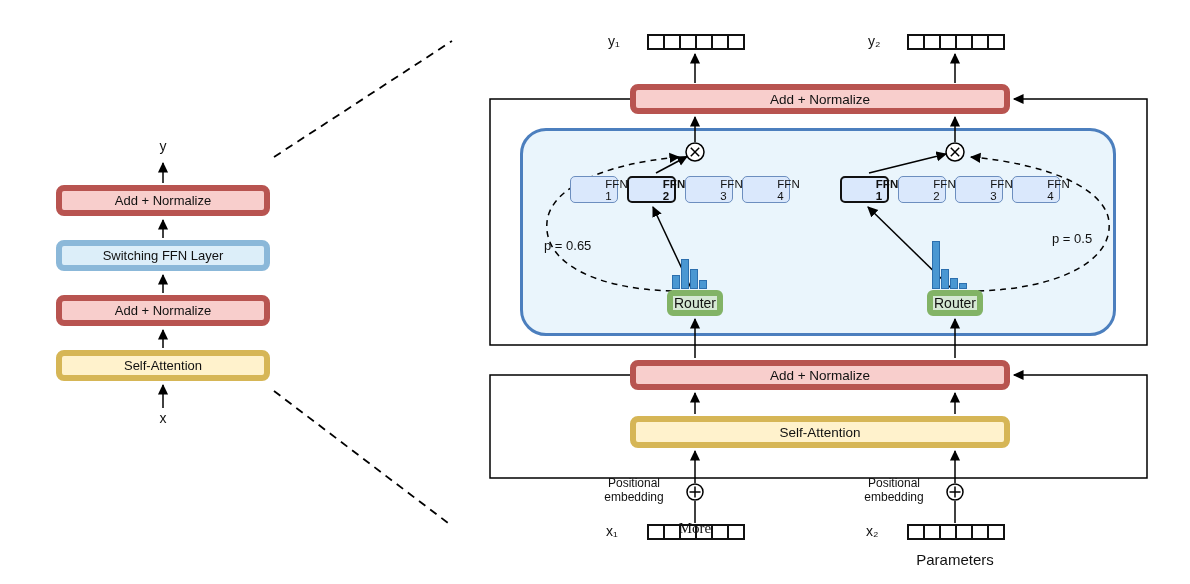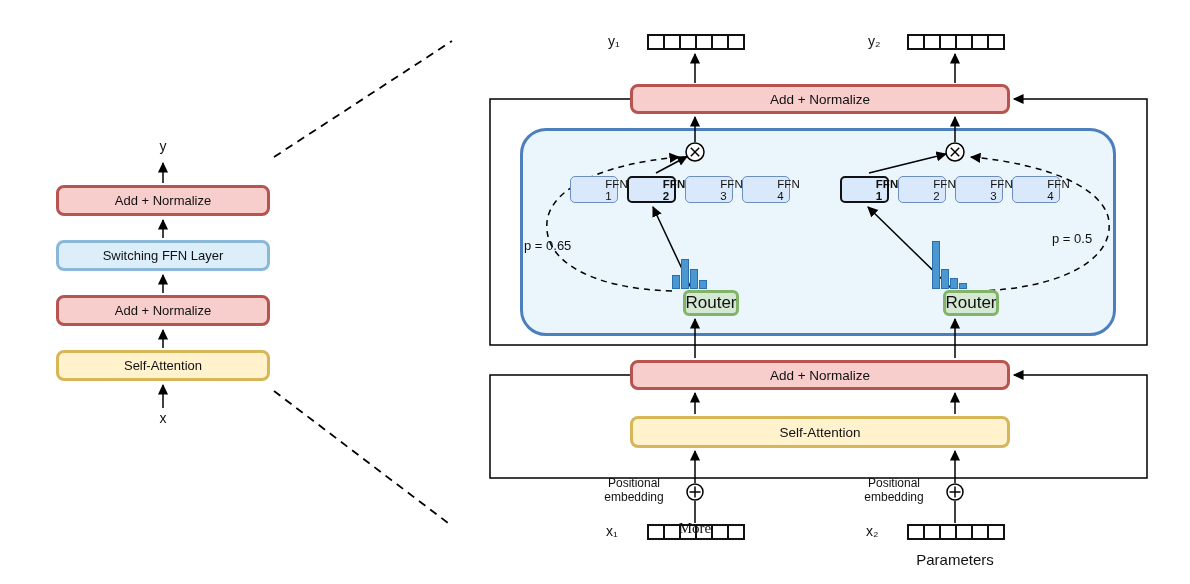--- a/index.html
+++ b/index.html
@@ -8,25 +8,25 @@
 
   .moe-container{position:absolute;left:520px;top:128px;width:596px;height:208px;
     background:var(--container-fill);border:3px solid var(--container-border);
     border-radius:26px;box-sizing:border-box;z-index:1;}
 
   svg.wires{position:absolute;left:0;top:0;width:1190px;height:584px;z-index:2;pointer-events:none;}
 
   .box,.label,.tokens,.ffn-row,.hist{position:absolute;z-index:3;box-sizing:border-box;}
 
   .box{display:flex;align-items:center;justify-content:center;border-radius:8px;
-    font-size:13px;border:3px solid #be185d;}
+    font-size:13px;border:6px solid #be185d;}
   .addnorm{background:var(--addnorm-fill);border-color:var(--addnorm-border);}
   .attn{background:var(--attn-fill);border-color:var(--attn-border);}
   .switch{background:var(--switch-fill);border-color:var(--switch-border);}
-  .router{background:var(--router-fill);border-color:var(--router-border);font-size:17px;border-radius:6px;margin-left:16px;}
+  .router{background:var(--router-fill);border-color:var(--router-border);font-size:14px;border-radius:6px;}
   .big{font-size:13.5px;}
 
   .label{font-size:14px;line-height:1.15;}
   .p-label{font-size:13px;}
   .pe{font-size:12px;white-space:pre-line;text-align:center;}
   .caption{font-size:15px;text-align:center;}
   .tr{text-align:left;}
   .tc{text-align:center;}
 
   .tokens{display:flex;background:#fff;border:2px solid #111;}
@@ -162,21 +162,21 @@
       <div class="ffn">FFN 3</div>
       <div class="ffn">FFN 4</div>
     </div>
   <div class="ffn-row" style="left:840px;top:176px;">
       <div class="ffn ffn-selected">FFN 1</div>
       <div class="ffn">FFN 2</div>
       <div class="ffn">FFN 3</div>
       <div class="ffn">FFN 4</div>
     </div>
 
-  <div class="label p-label" style="left:524px;top:239px;width:74px;">p = 0.65</div>
+  <div class="label p-label" style="left:524px;top:239px;width:74px;padding-left:20px;">p = 0.65</div>
   <div class="label p-label" style="left:1052px;top:232px;width:60px;">p = 0.5</div>
 
   <div class="hist" style="left:672px;top:241px;">
       <div class="bar" style="height: 14px;"></div>
       <div class="bar" style="height: 30px;"></div>
       <div class="bar" style="height: 20px;"></div>
       <div class="bar" style="height: 9px;"></div>
     </div>
   <div class="hist" style="left:932px;top:241px;">
       <div class="bar" style="height: 48px;"></div>

